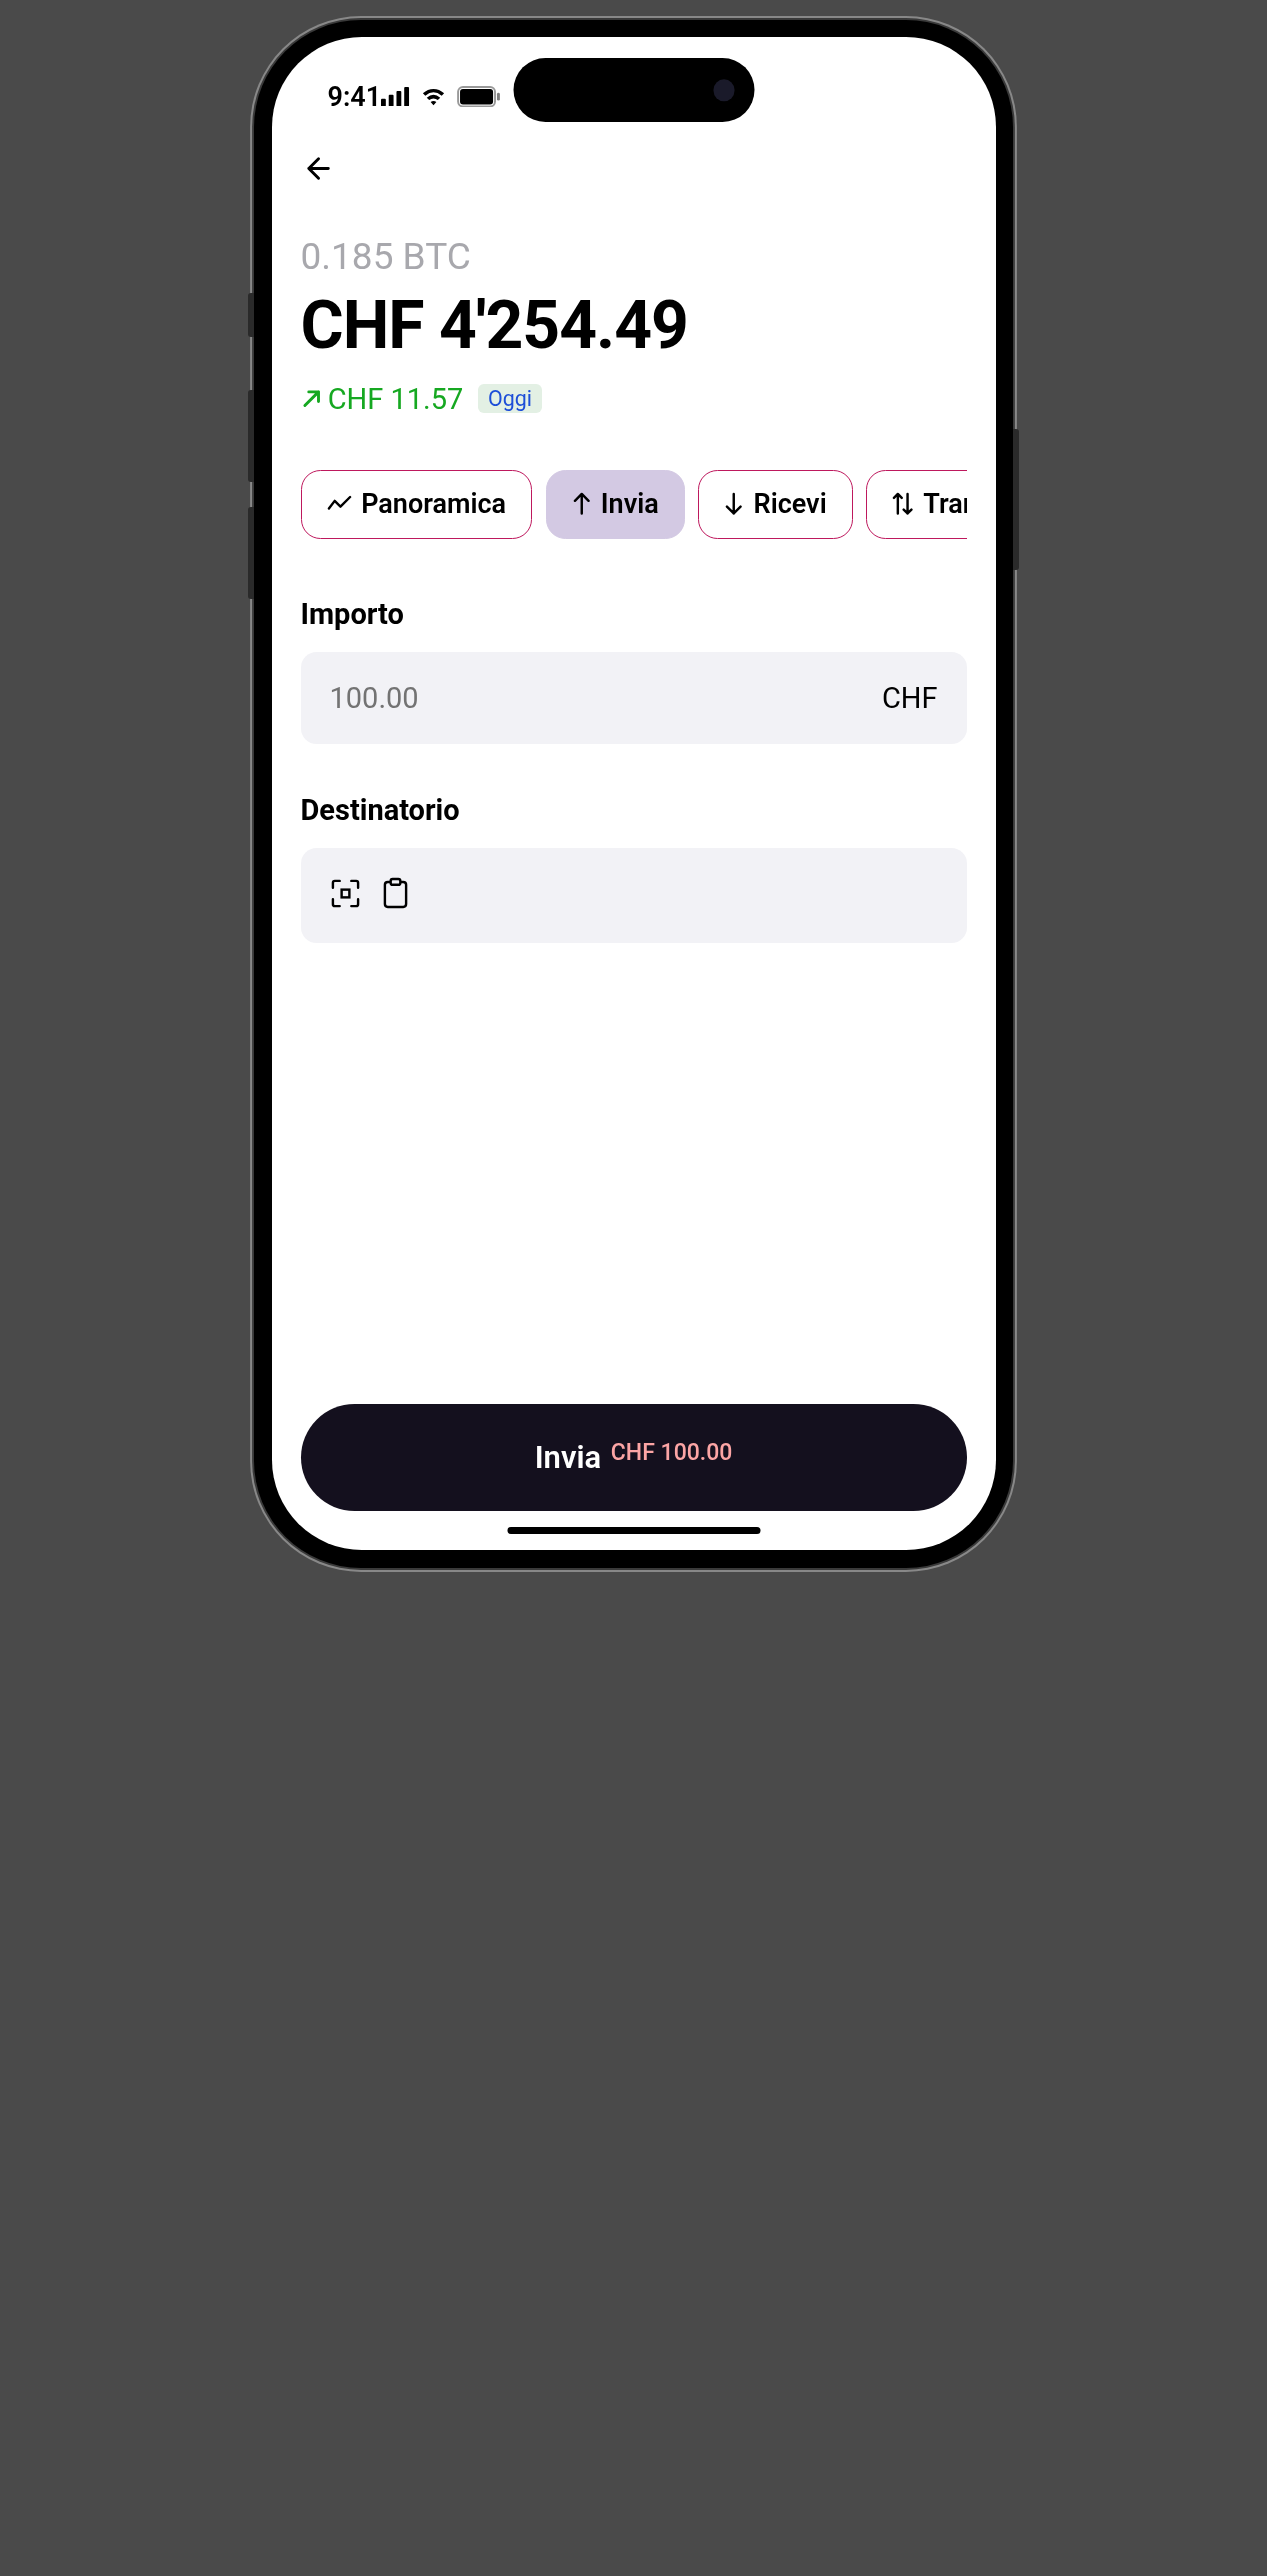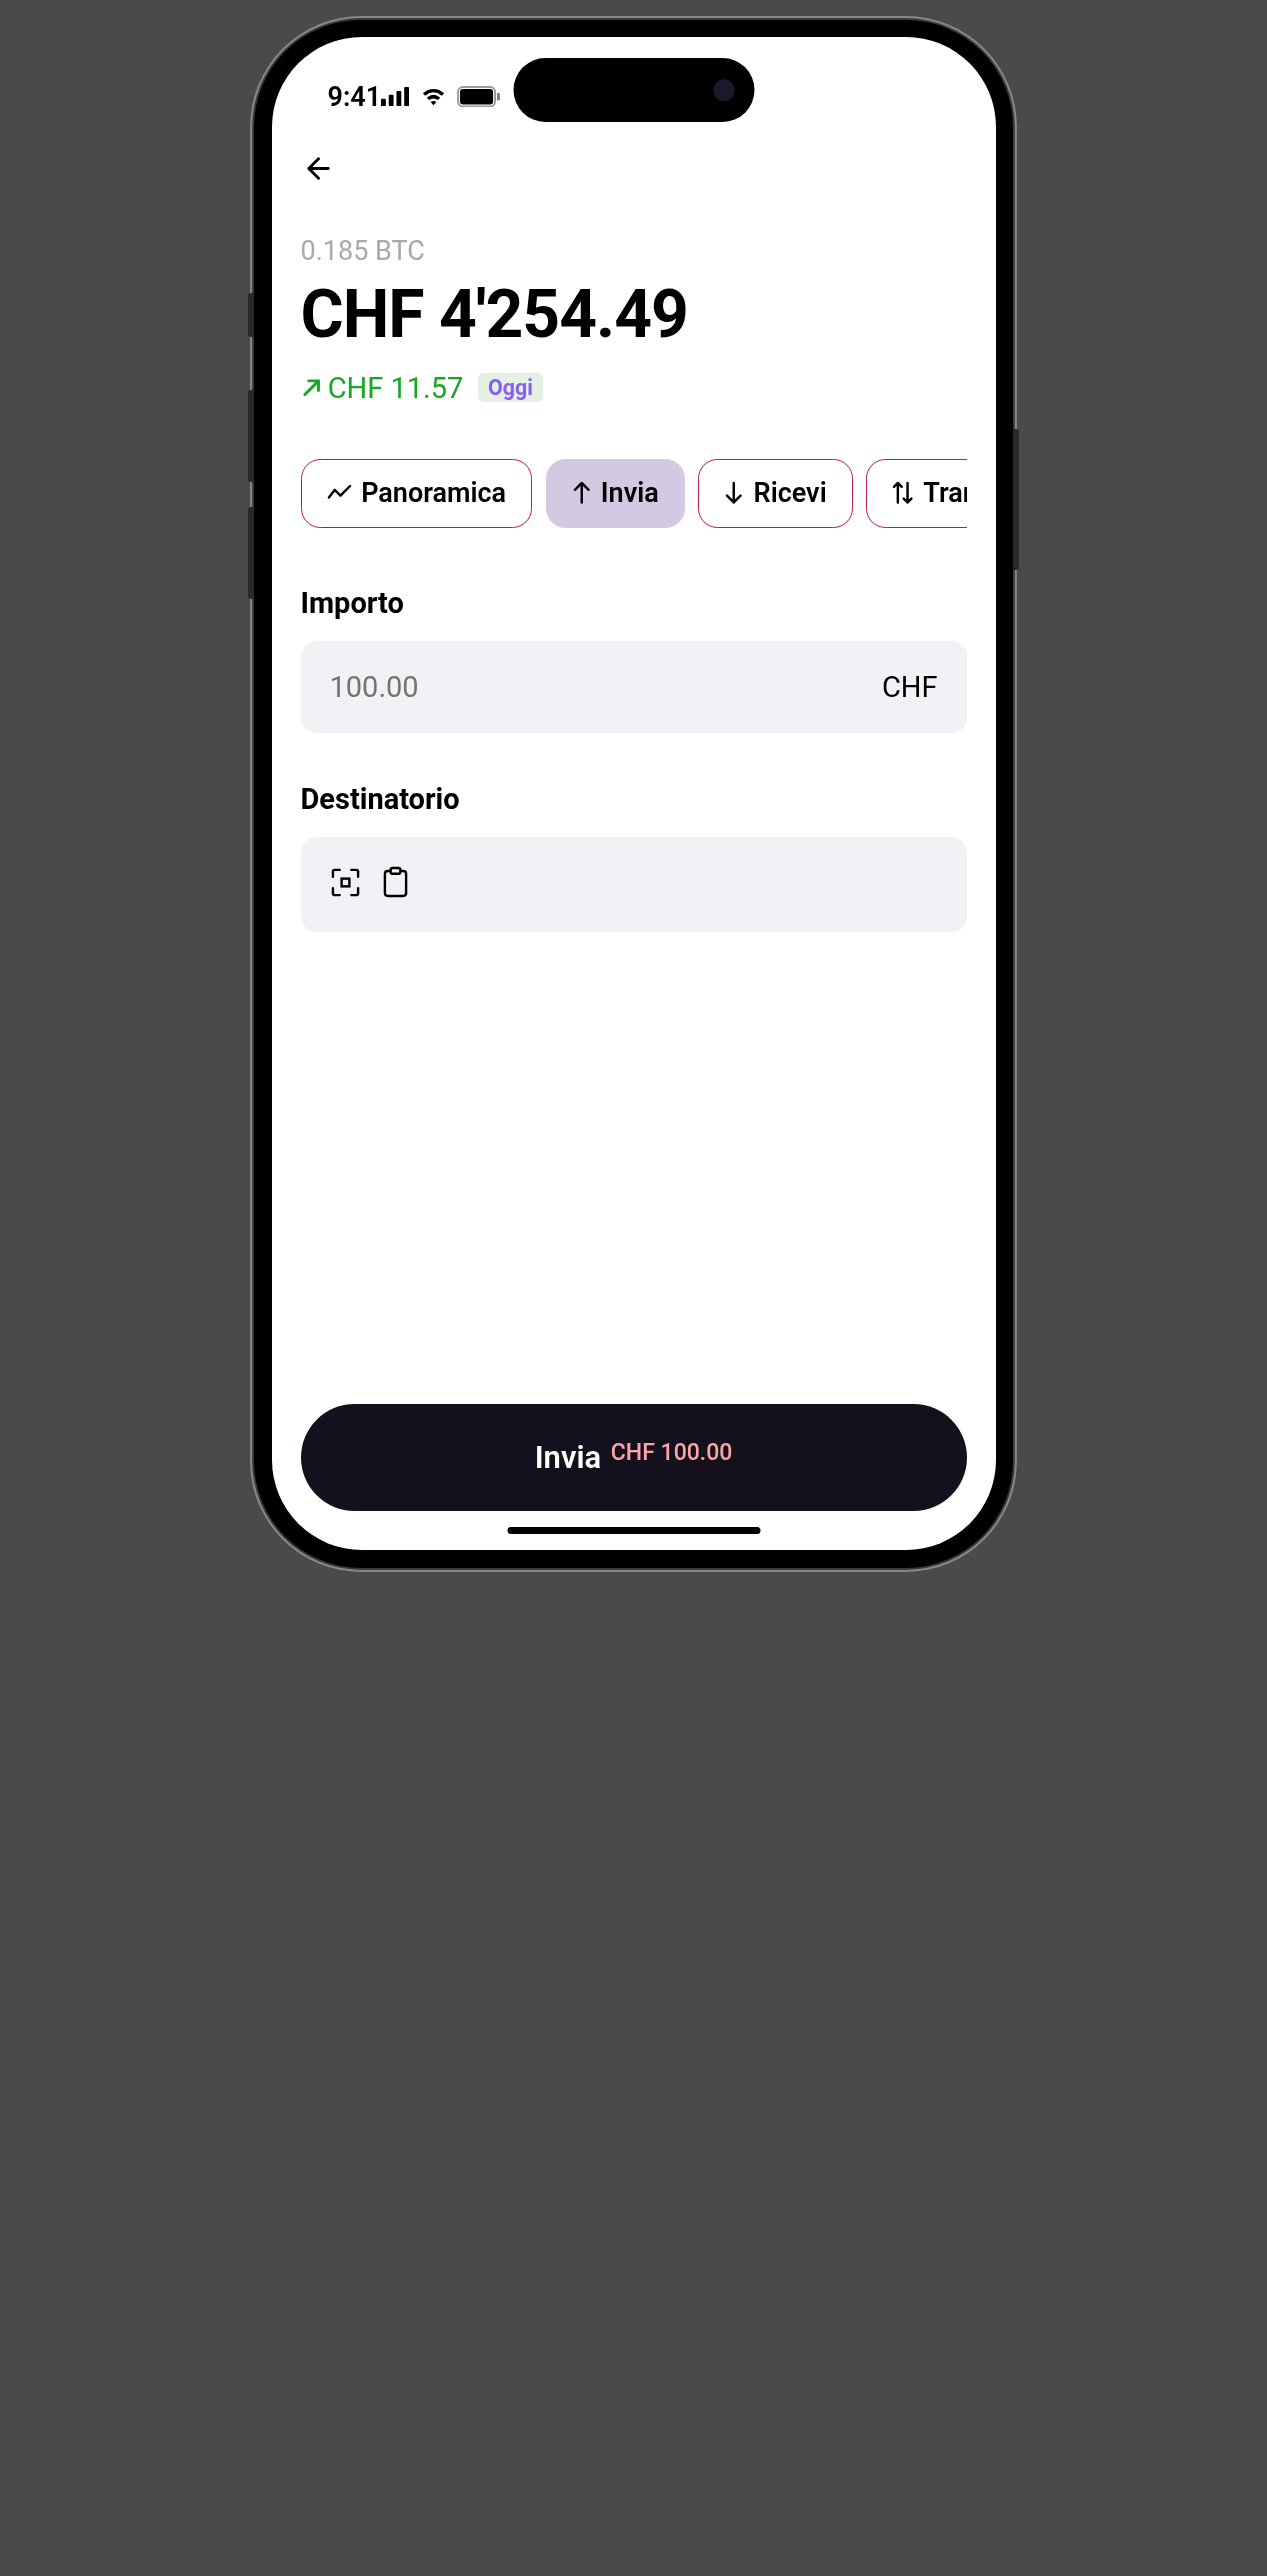--- a/index.html
+++ b/index.html
@@ -119,21 +119,21 @@
     .content {
       flex: 1;
       padding: 0 29px;
       display: flex;
       flex-direction: column;
     }
     .balance-section {
       padding-top: 47px;
     }
     .balance-btc {
-      font-size: 27px;
+      font-size: 37px;
       color: #a8a8ad;
       font-weight: 400;
       margin-bottom: 9.7px;
     }
     .balance-main {
       font-size: 66px;
       font-weight: 700;
       color: #000;
       margin-bottom: 17.5px;
       letter-spacing: -1px;
@@ -146,25 +146,25 @@
     .change-value {
       color: #16a821;
       font-size: 29px;
       font-weight: 400;
       display: flex;
       align-items: center;
       gap: 5.8px;
     }
     .change-badge {
       background: #e3f0e4;
-      color: #8b5cf6;
+      color: #1d4ed8;
       padding: 1.9px 9.7px;
       border-radius: 5.8px;
       font-size: 21.4px;
-      font-weight: 700;
+      font-weight: 400;
     }
     .tabs {
       display: flex;
       gap: 13.6px;
       margin-top: 54px;
       overflow-x: hidden;
     }
     .tab {
       display: flex;
       align-items: center;

